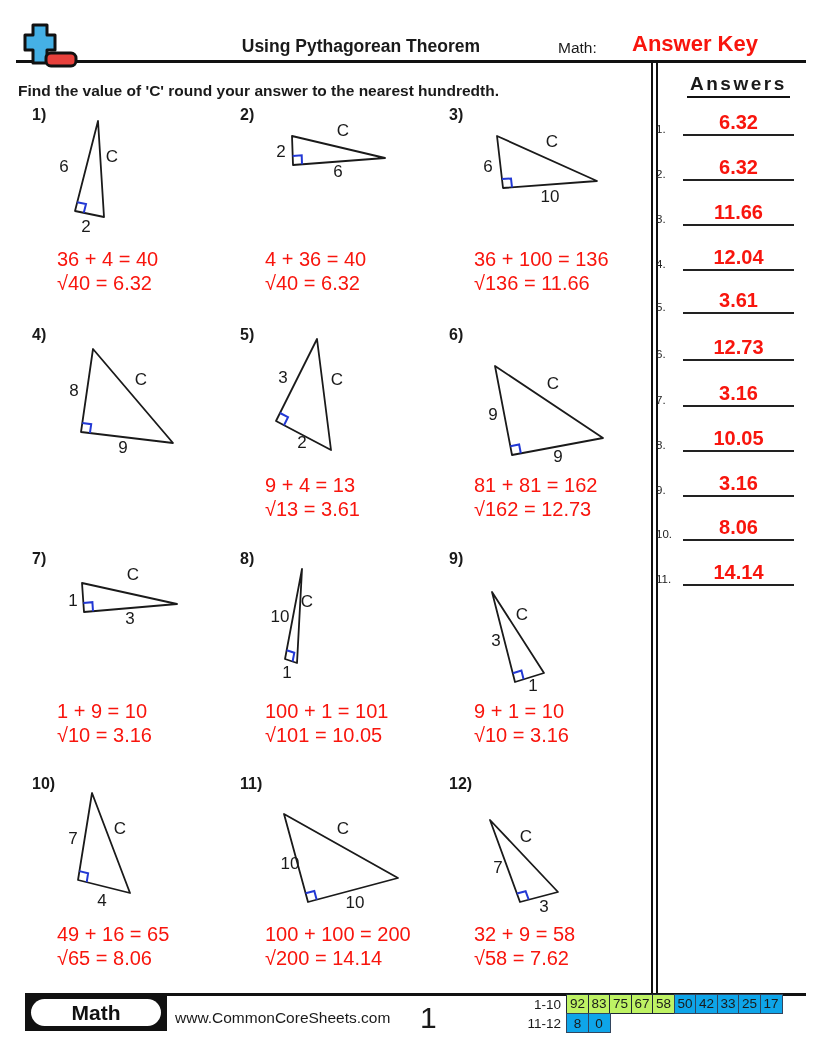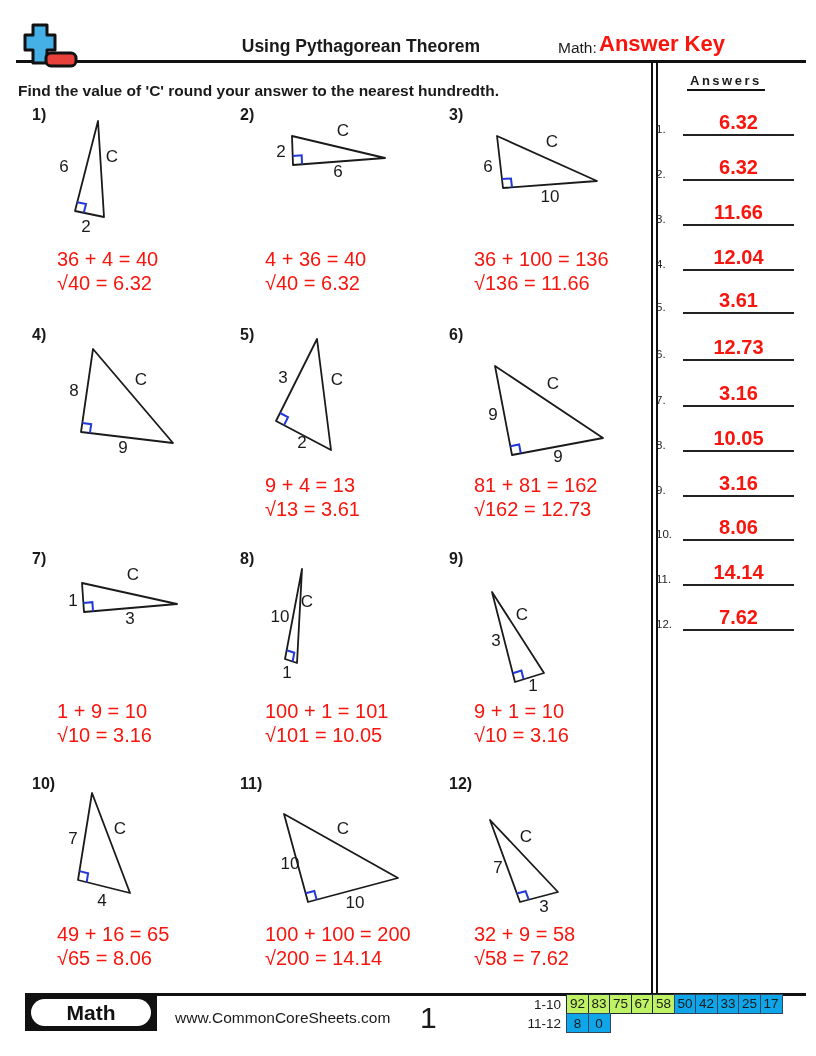--- a/index.html
+++ b/index.html
@@ -3,51 +3,51 @@
 <meta charset="utf-8">
 <style>
   html,body{margin:0;padding:0;background:#e9e9e9;}
   .page{position:relative;width:816px;height:1056px;background:#ffffff;margin:0 auto;
         font-family:"Liberation Sans",sans-serif;color:#1a1a1a;overflow:hidden;}
 
   
   .title{position:absolute;top:36px;left:180px;width:300px;text-align:right;
          font-size:17.5px;font-weight:bold;}
   .name-label{position:absolute;top:39px;left:558px;font-size:15.5px;}
-  .answer-key{position:absolute;top:31px;left:599px;font-size:22px;font-weight:bold;color:#f8150d;}
+  .answer-key{position:absolute;top:31px;left:632px;font-size:22px;font-weight:bold;color:#f8150d;}
   .header-rule{position:absolute;top:60px;left:16px;width:790px;height:2.6px;background:#111;}
   .instruction{position:absolute;top:71px;left:18px;font-size:15.5px;font-weight:bold;margin-top:11px;}
 
   
   .divider{position:absolute;top:62px;height:931px;width:1.8px;background:#111;}
   .divider.a{left:651px;}
   .divider.b{left:656px;}
 
   
-  .answers-title{position:absolute;top:73px;left:687px;font-size:13px;font-weight:bold;
+  .answers-title{position:absolute;top:73px;left:687px;font-size:19px;font-weight:bold;
                  letter-spacing:2.5px;border-bottom:2.6px solid #111;padding:0 3px 1px 3px;text-align:right;}
   .ans-item{position:absolute;left:656px;width:138px;display:flex;align-items:flex-end;}
   .ans-num{width:27px;font-size:11.5px;line-height:14px;color:#222;}
   .ans-line{flex:1;border-bottom:2px solid #222;text-align:center;}
   .ans-val{color:#f8150d;font-weight:bold;font-size:20px;line-height:23px;display:inline-block;}
 
   
   .problem{position:absolute;width:205px;height:205px;}
   .pnum{position:absolute;left:2px;top:0;font-size:16px;font-weight:bold;}
   .r2 .pnum{top:4px;}.r3 .pnum{top:5px;}.r4 .pnum{top:7px;}
   .tri{position:absolute;left:0;top:0;}
   .tri polygon{fill:none;stroke:#1a1a1a;stroke-width:1.8;stroke-linejoin:round;}
   .tri path.ra{fill:none;stroke:#2238d4;stroke-width:2;}
   .tri text{font-family:"Liberation Sans",sans-serif;font-size:17px;fill:#1a1a1a;text-anchor:middle;}
   .work{position:absolute;left:27px;color:#f8150d;font-size:20px;line-height:23.5px;white-space:nowrap;}
   .r1 .work{top:142px;}.r2 .work{top:152px;}.r3 .work{top:155px;}.r4 .work{top:155px;}
 
   
   .footer-rule{position:absolute;top:993px;left:25px;width:781px;height:2.6px;background:#111;}
-  .brand-box{position:absolute;left:25px;top:994px;width:132px;height:37px;background:#111;}
+  .brand-box{position:absolute;left:25px;top:994px;width:142px;height:37px;background:#111;}
   .brand-pill{position:absolute;left:6px;top:5px;right:6px;bottom:5px;background:#fff;
               border-radius:14px;display:flex;align-items:center;justify-content:center;
               font-size:21px;font-weight:bold;color:#111;}
   .website{position:absolute;left:175px;top:1009px;font-size:15.5px;}
   .page-num{position:absolute;left:420px;top:1001px;font-size:30px;}
   .score{position:absolute;left:505px;top:993.5px;font-size:13.5px;}
   .score-row{display:flex;align-items:stretch;}
   .score-row + .score-row{margin-top:-1.5px;}
   .score-label{width:56px;text-align:right;padding-right:5px;line-height:21px;}
   .score-cell{width:21px;height:18px;border:1.5px solid #1d2634;margin-left:-1.5px;
@@ -111,24 +111,20 @@
       <span class="ans-line"><span class="ans-val">3.16</span></span>
     </div>
   <div class="ans-item" style="top:516px">
       <span class="ans-num">10.</span>
       <span class="ans-line"><span class="ans-val">8.06</span></span>
     </div>
   <div class="ans-item" style="top:561px">
       <span class="ans-num">11.</span>
       <span class="ans-line"><span class="ans-val">14.14</span></span>
     </div>
-  <div class="ans-item" style="top:606px">
-      <span class="ans-num">12.</span>
-      <span class="ans-line"><span class="ans-val">7.62</span></span>
-    </div>
 
   <div class="problem r1" style="left:30px;top:106px">
     <div class="pnum">1)</div>
     <svg class="tri" width="205" height="158">
       <polygon points="68,15 45,105 74,111"></polygon>
       <path class="ra" d="M47.2 96.3 L56 98.1 L53.8 106.8"></path>
       <text x="34" y="66">6</text>
       <text x="82" y="56">C</text>
       <text x="56" y="126">2</text>
     </svg>

